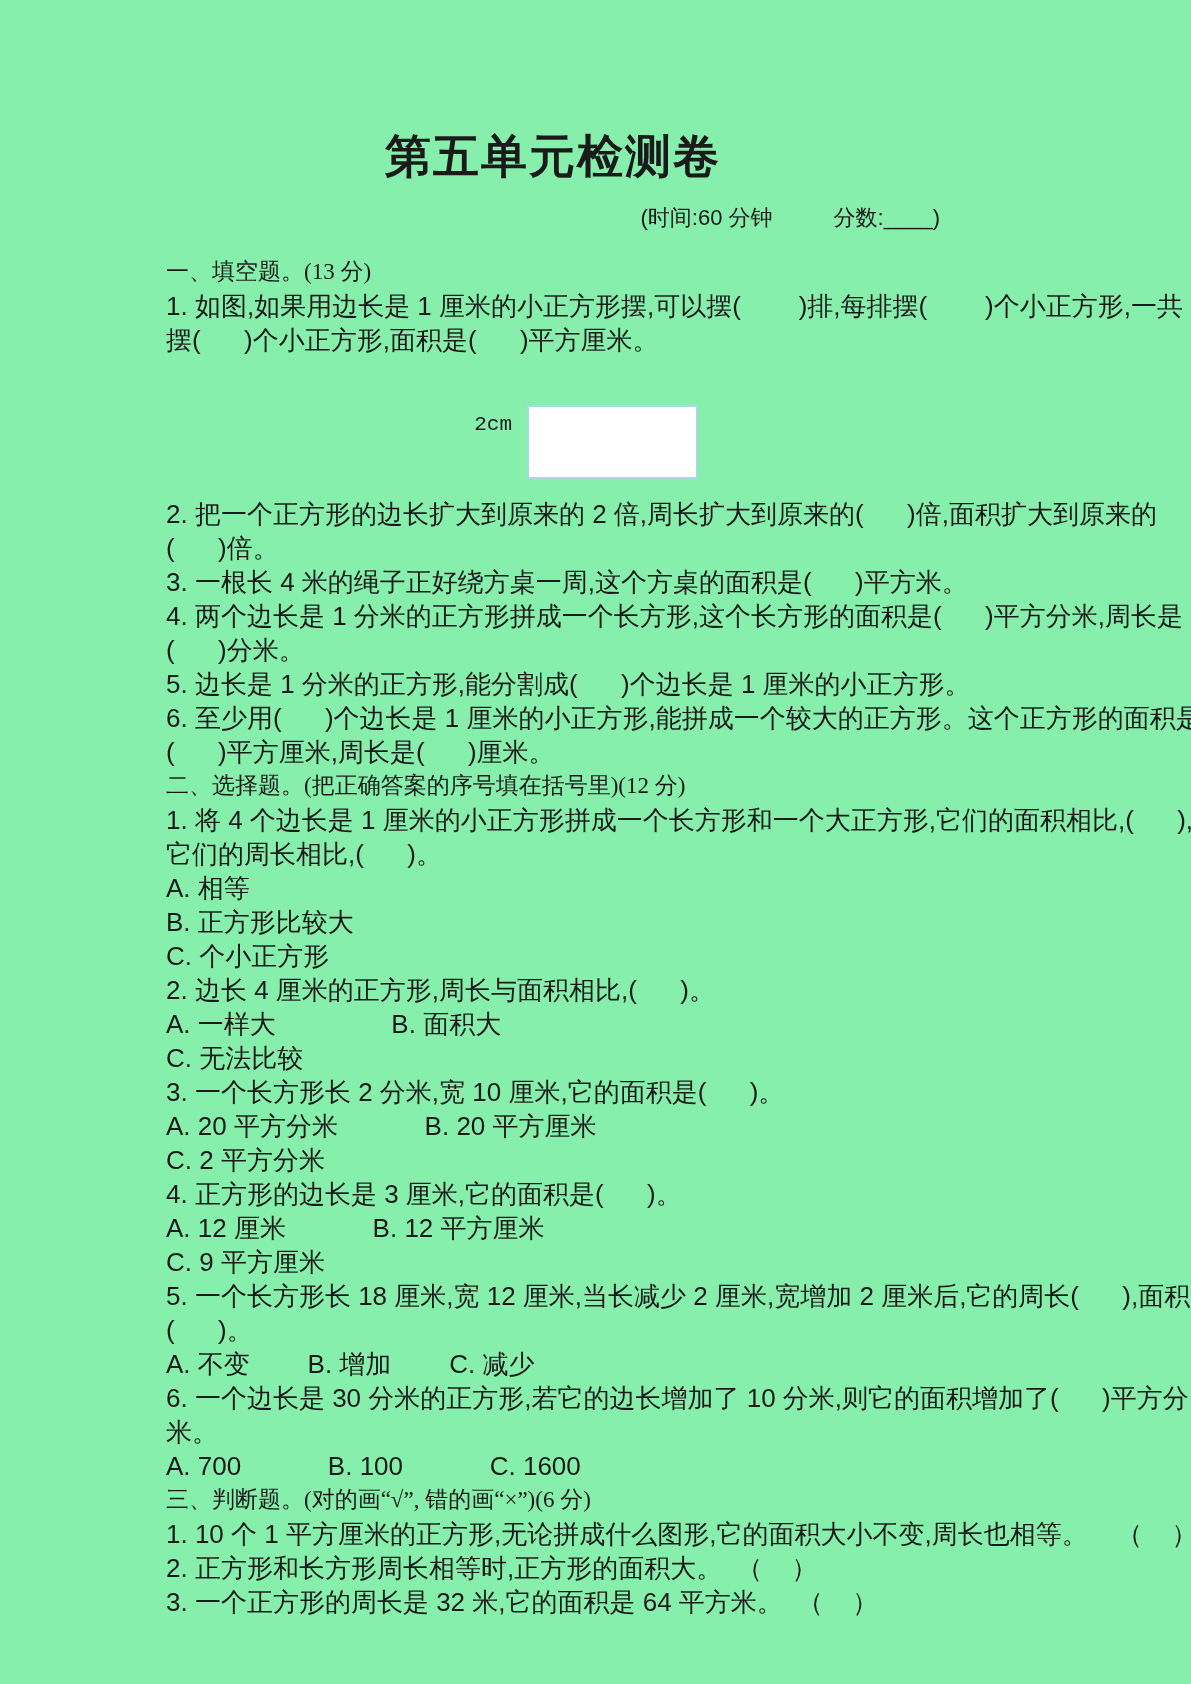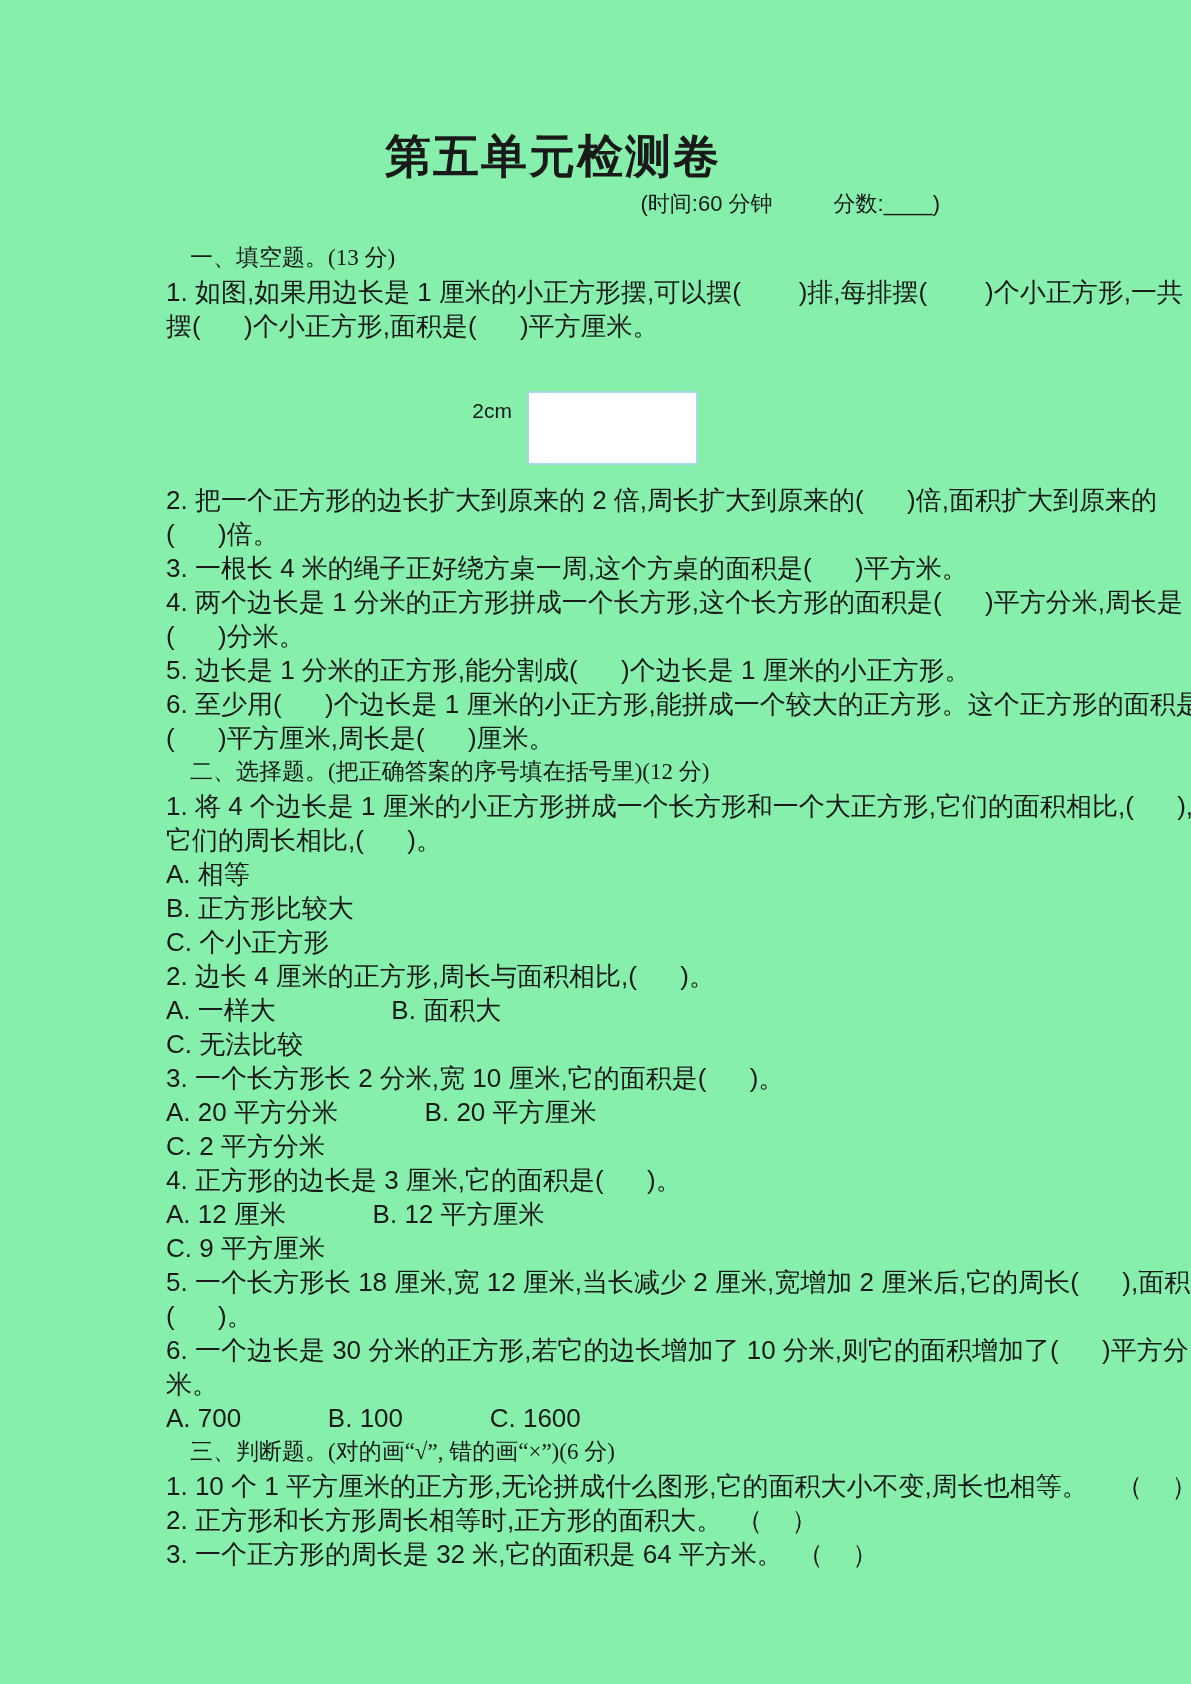--- a/index.html
+++ b/index.html
@@ -30,29 +30,28 @@
     font-size: 46px;
     line-height: 58px;
     letter-spacing: 2px;
     white-space: pre;
   }
   .doc-meta {
     width: 774px;
     text-align: right;
     font-size: 22px;
     line-height: 30px;
-    margin-top: 3px;
+    margin-top: 17px;
     white-space: pre;
   }
   .sec-header {
     font-family: "Liberation Serif", "DejaVu Serif", serif;
     font-size: 23px;
     line-height: 34px;
     white-space: pre;
-    margin-left: 24px;
   }
   .ln {
     font-size: 26px;
     line-height: 34px;
     white-space: pre;
   }
   .spacer-sm { height: 22px; }
   .figure-block {
     position: relative;
     height: 132px;
@@ -77,21 +76,21 @@
     font-family: "Liberation Serif", "DejaVu Serif", serif;
     font-size: 21px;
     margin-top: 39px;
   }
   .fig-label-left {
     position: absolute;
     left: 280px;
     top: 54px;
     width: 66px;
     text-align: right;
-    font-family: Liberation Sans, sans-serif;
+    font-family: Liberation Mono, monospace;
     font-size: 21px;
   }
 </style>
 </head>
 <body>
 
 <div class="page">
   <div class="content">
 
     <div class="doc-title">第五单元检测卷</div>
@@ -128,20 +127,21 @@
     <div class="ln">A. 一样大                B. 面积大</div>
     <div class="ln">C. 无法比较</div>
     <div class="ln">3. 一个长方形长 2 分米,宽 10 厘米,它的面积是(      )。</div>
     <div class="ln">A. 20 平方分米            B. 20 平方厘米</div>
     <div class="ln">C. 2 平方分米</div>
     <div class="ln">4. 正方形的边长是 3 厘米,它的面积是(      )。</div>
     <div class="ln">A. 12 厘米            B. 12 平方厘米</div>
     <div class="ln">C. 9 平方厘米</div>
     <div class="ln">5. 一个长方形长 18 厘米,宽 12 厘米,当长减少 2 厘米,宽增加 2 厘米后,它的周长(      ),面积</div>
     <div class="ln">(      )。</div>
+    <div class="ln">A. 不变        B. 增加        C. 减少</div>
     <div class="ln">6. 一个边长是 30 分米的正方形,若它的边长增加了 10 分米,则它的面积增加了(      )平方分</div>
     <div class="ln">米。</div>
     <div class="ln">A. 700            B. 100            C. 1600</div>
 
     <div class="sec-header">三、判断题。(对的画“√”, 错的画“×”)(6 分)</div>
     <div class="ln">1. 10 个 1 平方厘米的正方形,无论拼成什么图形,它的面积大小不变,周长也相等。    （    ）</div>
     <div class="ln">2. 正方形和长方形周长相等时,正方形的面积大。  （    ）</div>
     <div class="ln">3. 一个正方形的周长是 32 米,它的面积是 64 平方米。  （    ）</div>
 
   </div>

